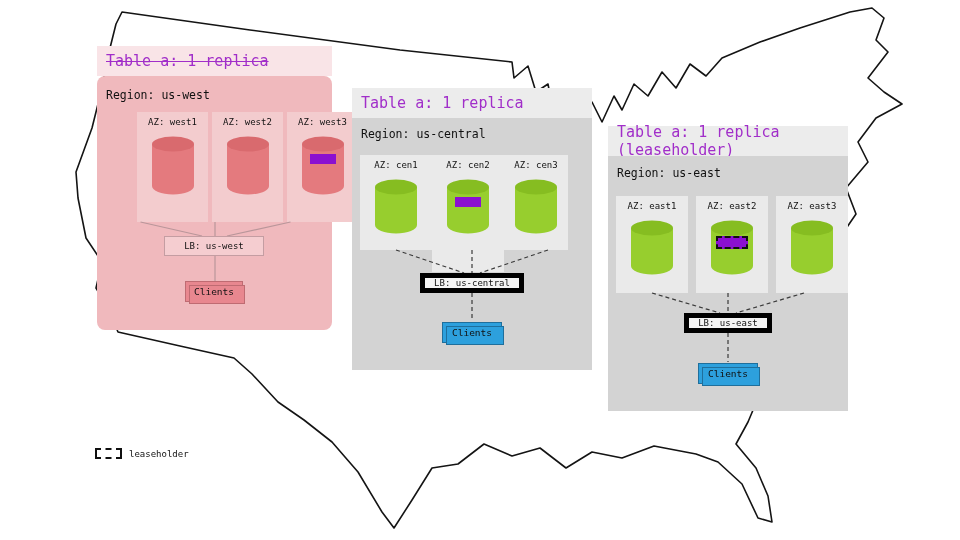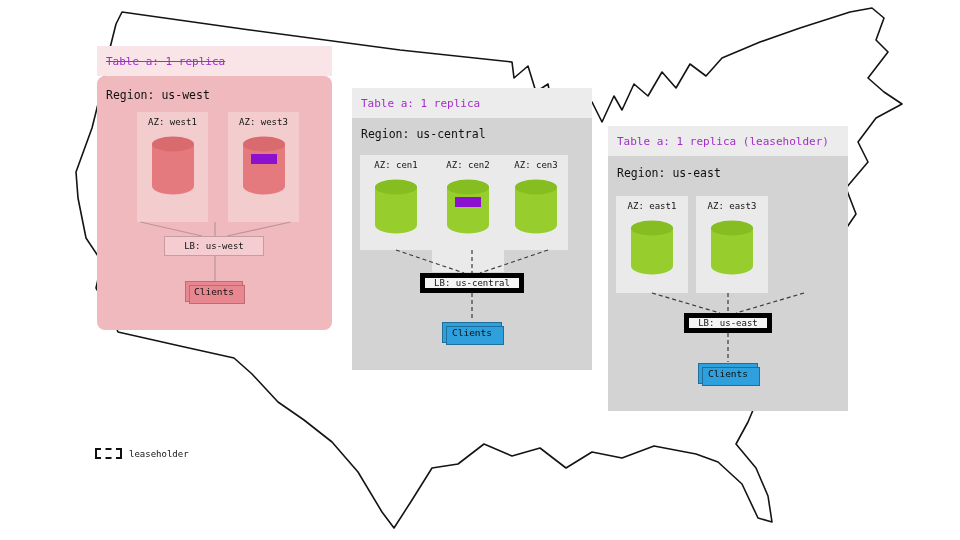--- a/index.html
+++ b/index.html
@@ -2,21 +2,21 @@
 <html><head>
 <meta charset="utf-8">
 <style>
   html,body{margin:0;padding:0;background:#fff;}
   .stage{position:relative;width:960px;height:540px;overflow:hidden;
          font-family:"DejaVu Sans Mono",monospace;color:#111;background:#fff;}
   .map-svg{position:absolute;left:0;top:0;z-index:0;}
 
   .card{position:absolute;z-index:1;}
   .card-header{position:absolute;left:0;top:0;right:0;height:30px;display:flex;align-items:center;padding-left:9px;box-sizing:border-box;}
-  .table-label{font-size:11px;letter-spacing:0;}
+  .table-label{font-size:15px;letter-spacing:0;}
   .strike{text-decoration:line-through;}
   .card-body{position:absolute;left:0;top:30px;right:0;bottom:0;}
   .region-title{position:absolute;left:9px;font-size:11.5px;color:#101010;white-space:nowrap;}
 
   .az-row{position:absolute;display:flex;}
   .az{display:flex;flex-direction:column;align-items:center;box-sizing:border-box;}
   .az-label{font-size:9px;margin-top:5px;white-space:nowrap;}
   .cyl-wrap{position:relative;margin-top:8px;}
   .marker{position:absolute;left:50%;transform:translateX(-50%);top:19px;width:26px;height:10px;}
   .marker.solid{background:#8b10d0;}
@@ -57,23 +57,32 @@
     <path d="M122 12 L250 30 L400 50 L512 62 L514 78 L528 66 L536 92 L548 84 L552 106 L566 96 L576 118 L592 102 L602 122 L614 96 L622 110 L634 84 L648 96 L662 72 L676 88 L690 64 L706 76 L722 58 L760 42 L800 28 L850 12 L872 8 L884 18 L876 40 L888 52 L868 78 L884 92 L902 104 L876 118 L858 142 L868 162 L846 188 L856 214 L830 252 L806 296 L786 338 L764 384 L748 422 L736 444 L756 468 L768 496 L772 522 L758 518 L742 484 L718 462 L696 454 L654 446 L622 458 L592 452 L566 468 L540 448 L512 456 L484 444 L458 464 L432 468 L412 500 L394 528 L382 512 L358 472 L332 442 L304 420 L278 402 L252 374 L234 358 L180 346 L118 332 L108 308 L96 288 L102 262 L86 238 L78 198 L76 172 L92 128 L102 88 L110 48 L116 24 Z" fill="#ffffff" stroke="#141414" stroke-width="1.6" stroke-linejoin="round"></path>
   </svg>
 
   <div class="card west-card" style="left:97px;top:46px;width:235px;height:284px;">
     <div class="card-header">
       <span class="table-label purple strike">Table a: 1 replica</span>
     </div>
     <div class="card-body">
       <div class="region-title" style="top:12px;">Region: us-west</div>
 
-      <div class="az-row" style="left:8px;top:36px;gap:20px;padding-left:32px;">
+      <div class="az-row" style="left:8px;top:36px;gap:4px;padding-left:32px;">
         <div class="az" style="width:71px;height:110px;">
           <div class="az-label">AZ: west1</div>
+          <div class="cyl-wrap">
+            <svg width="46" height="60" viewBox="0 0 46 60">
+                <path d="M2 9 V51 c0 4.7 9.4 8.5 21 8.5 s21 -3.8 21 -8.5 V9" fill="#e47a7e"></path>
+                <ellipse cx="23" cy="9" rx="21" ry="7.5" fill="#d96a6e"></ellipse>
+              </svg>
+          </div>
+        </div>
+        <div class="az" style="width:71px;height:110px;">
+          <div class="az-label">AZ: west2</div>
           <div class="cyl-wrap">
             <svg width="46" height="60" viewBox="0 0 46 60">
                 <path d="M2 9 V51 c0 4.7 9.4 8.5 21 8.5 s21 -3.8 21 -8.5 V9" fill="#e47a7e"></path>
                 <ellipse cx="23" cy="9" rx="21" ry="7.5" fill="#d96a6e"></ellipse>
               </svg>
           </div>
         </div>
         <div class="az" style="width:71px;height:110px;">
           <div class="az-label">AZ: west3</div>
           <div class="cyl-wrap">
@@ -163,20 +172,30 @@
         <div class="az" style="width:72px;height:97px;">
           <div class="az-label">AZ: east1</div>
           <div class="cyl-wrap">
             <svg width="46" height="56" viewBox="0 0 46 56">
                 <path d="M2 9 V47 c0 4.7 9.4 8.5 21 8.5 s21 -3.8 21 -8.5 V9" fill="#97ce2e"></path>
                 <ellipse cx="23" cy="9" rx="21" ry="7.5" fill="#86bd21"></ellipse>
               </svg>
           </div>
         </div>
         <div class="az" style="width:72px;height:97px;">
+          <div class="az-label">AZ: east2</div>
+          <div class="cyl-wrap">
+            <svg width="46" height="56" viewBox="0 0 46 56">
+                <path d="M2 9 V47 c0 4.7 9.4 8.5 21 8.5 s21 -3.8 21 -8.5 V9" fill="#97ce2e"></path>
+                <ellipse cx="23" cy="9" rx="21" ry="7.5" fill="#86bd21"></ellipse>
+              </svg>
+            <div class="marker lease"></div>
+          </div>
+        </div>
+        <div class="az" style="width:72px;height:97px;">
           <div class="az-label">AZ: east3</div>
           <div class="cyl-wrap">
             <svg width="46" height="56" viewBox="0 0 46 56">
                 <path d="M2 9 V47 c0 4.7 9.4 8.5 21 8.5 s21 -3.8 21 -8.5 V9" fill="#97ce2e"></path>
                 <ellipse cx="23" cy="9" rx="21" ry="7.5" fill="#86bd21"></ellipse>
               </svg>
           </div>
         </div>
       </div>
 

